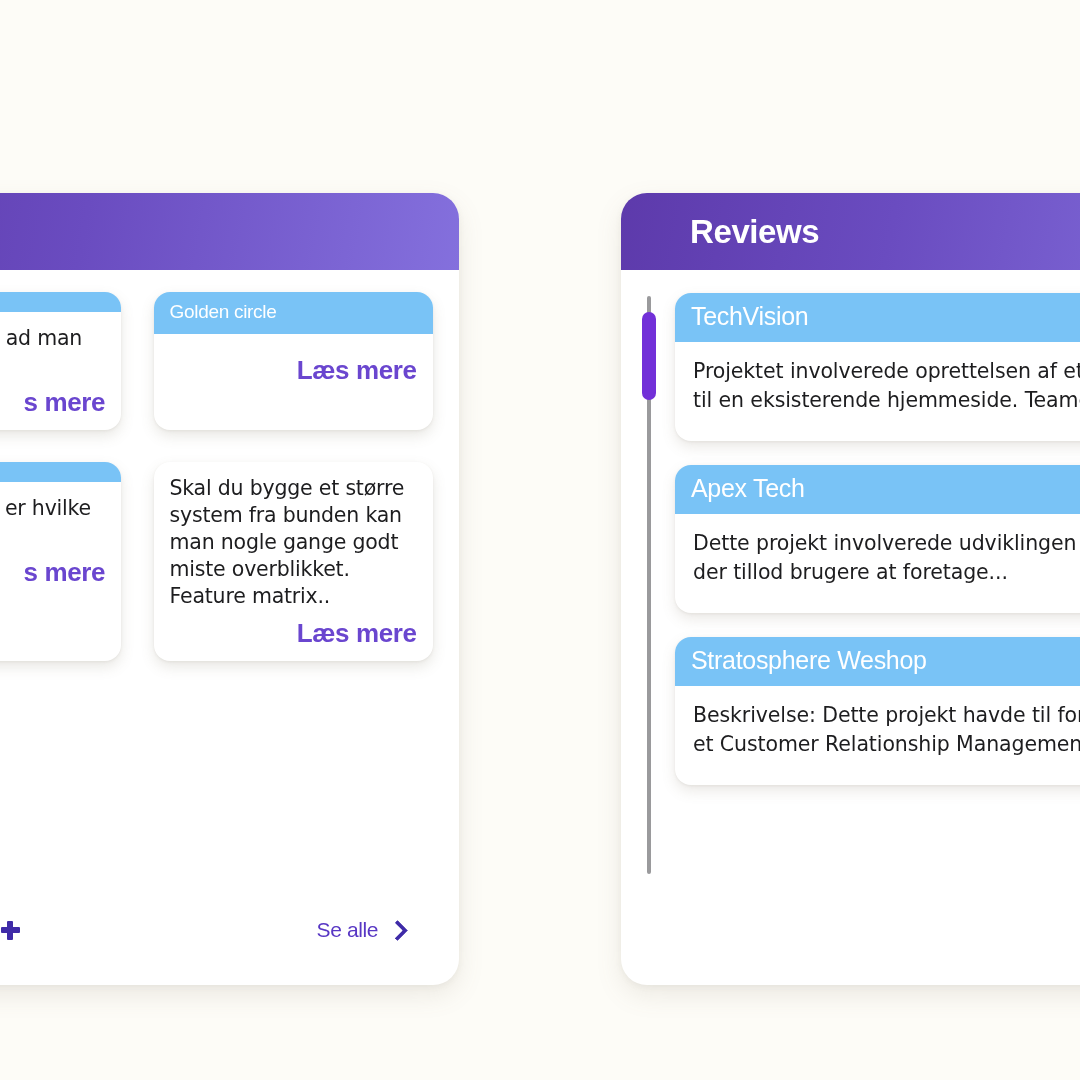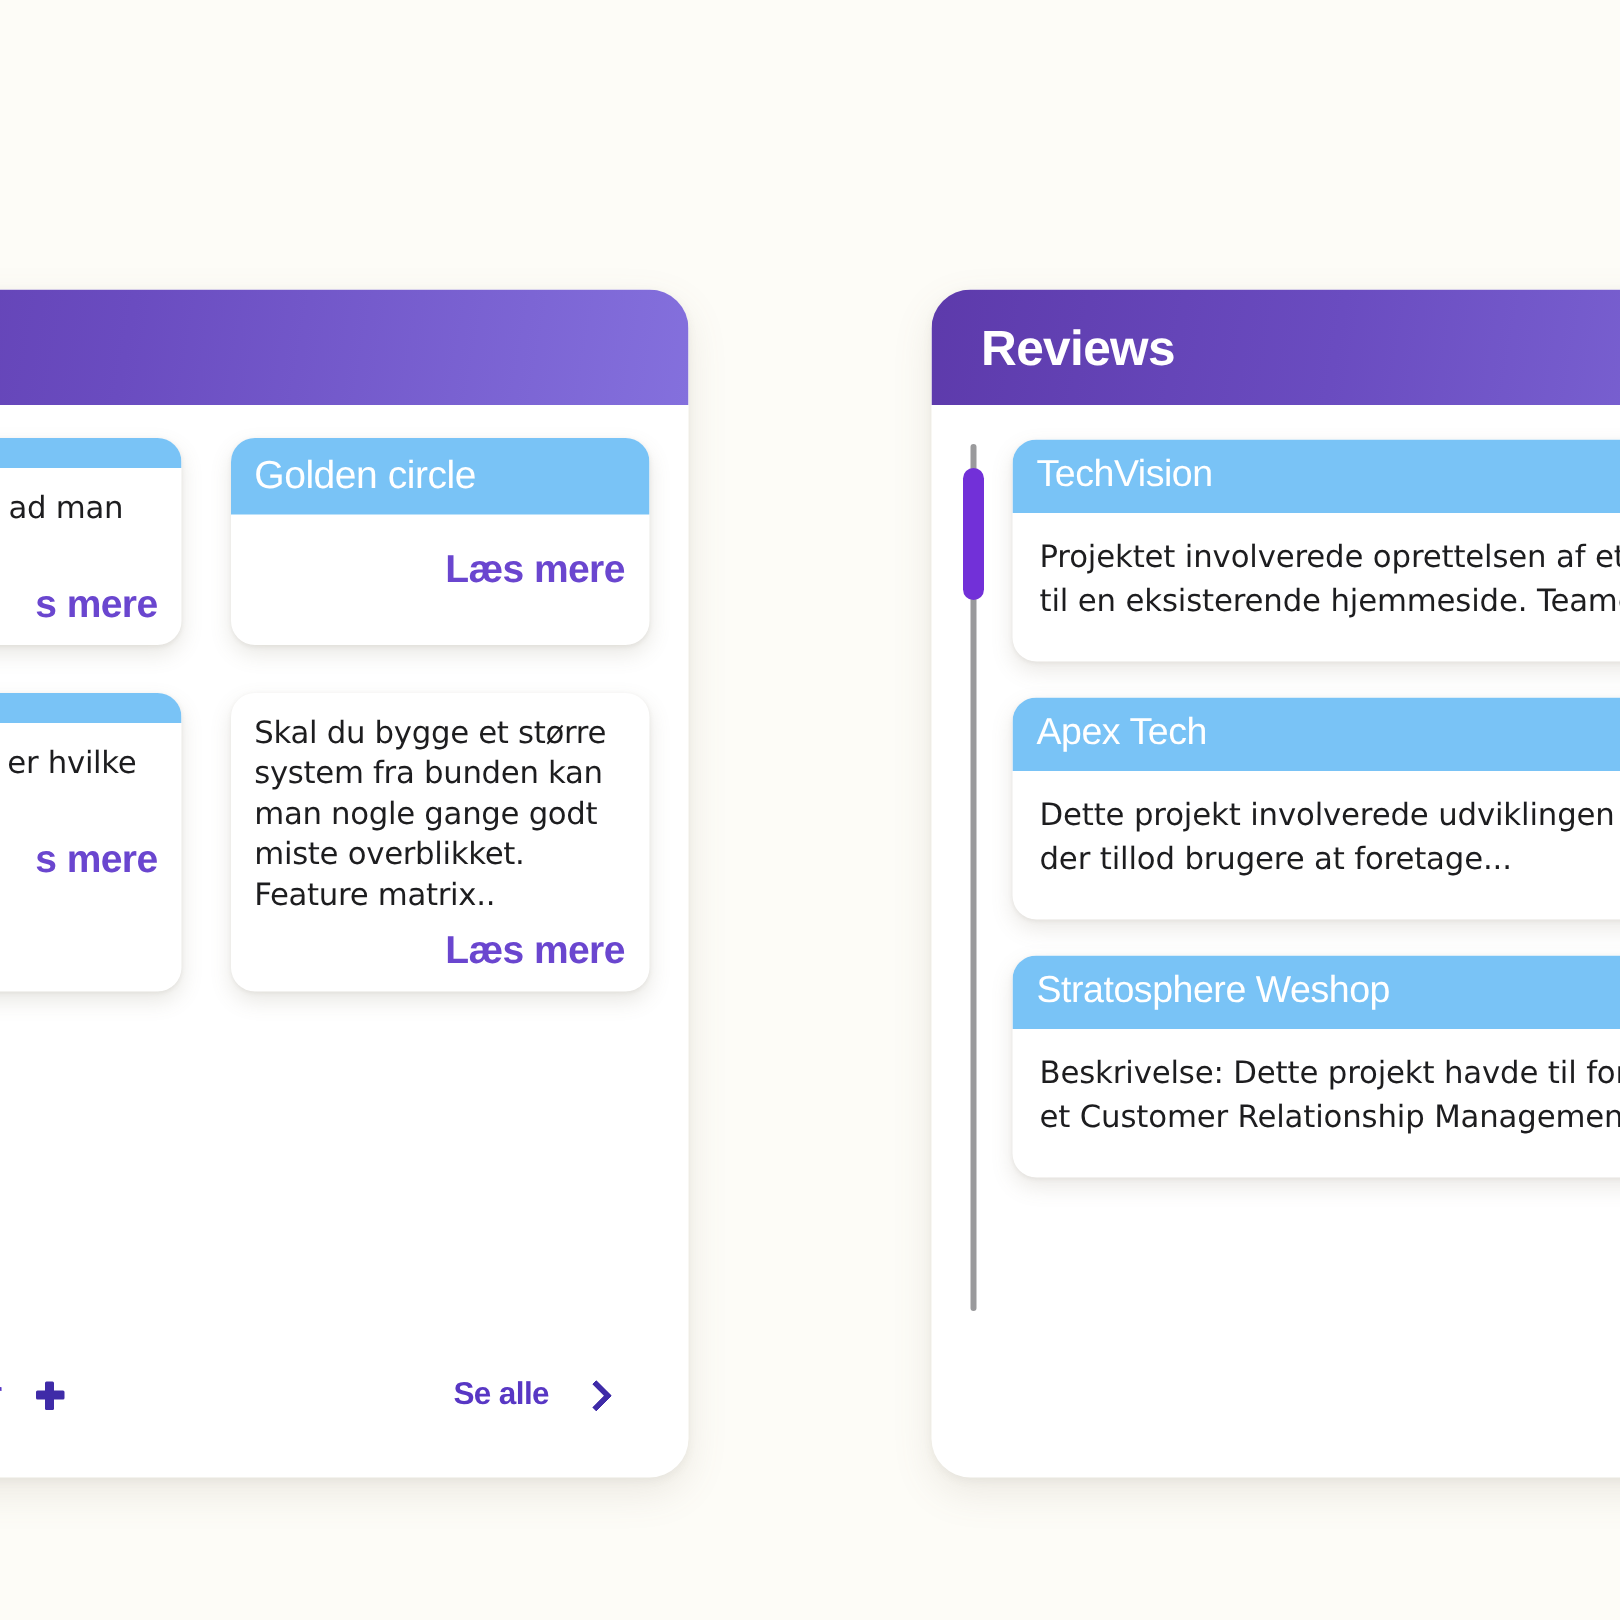--- a/index.html
+++ b/index.html
@@ -59,20 +59,21 @@
     display: flex;
     align-items: center;
     padding: 0 33px;
   }
 
   .panel-title {
     color: #ffffff;
     font-size: 33px;
     font-weight: bold;
     letter-spacing: -0.4px;
+    margin-left: 36px;
   }
 
   .panel-body {
     flex: 1 1 auto;
     position: relative;
     padding: 22px 26px 0 26px;
     overflow: hidden;
   }
 
   .panel-footer {
@@ -102,21 +103,21 @@
     width: 279px;
   }
 
   .card-head {
     background: #79c3f6;
     padding: 9px 16px 11px 16px;
   }
 
   .card-head-title {
     color: #ffffff;
-    font-size: 26px;
+    font-size: 19px;
     font-weight: normal;
     letter-spacing: -0.3px;
     white-space: nowrap;
     overflow: hidden;
   }
 
   .card-body {
     padding: 13px 16px 10px 16px;
     flex: 1 1 auto;
     display: flex;
@@ -215,24 +216,24 @@
     line-height: 29px;
     font-family: "DejaVu Sans", sans-serif;
     letter-spacing: -0.1px;
     white-space: pre-line;
   }
 
   
   .action {
     display: inline-flex;
     align-items: center;
-    gap: 23px;
+    gap: 11px;
     color: #5837c4;
     font-size: 21px;
-    font-weight: bold;
+    font-weight: normal;
     letter-spacing: -0.4px;
     cursor: pointer;
     white-space: nowrap;
   }
 
   .action--left { margin-left: 22px; }
   .action--right { margin-left: auto; margin-right: 24px; }
 
   .plus-icon {
     display: inline-block;

